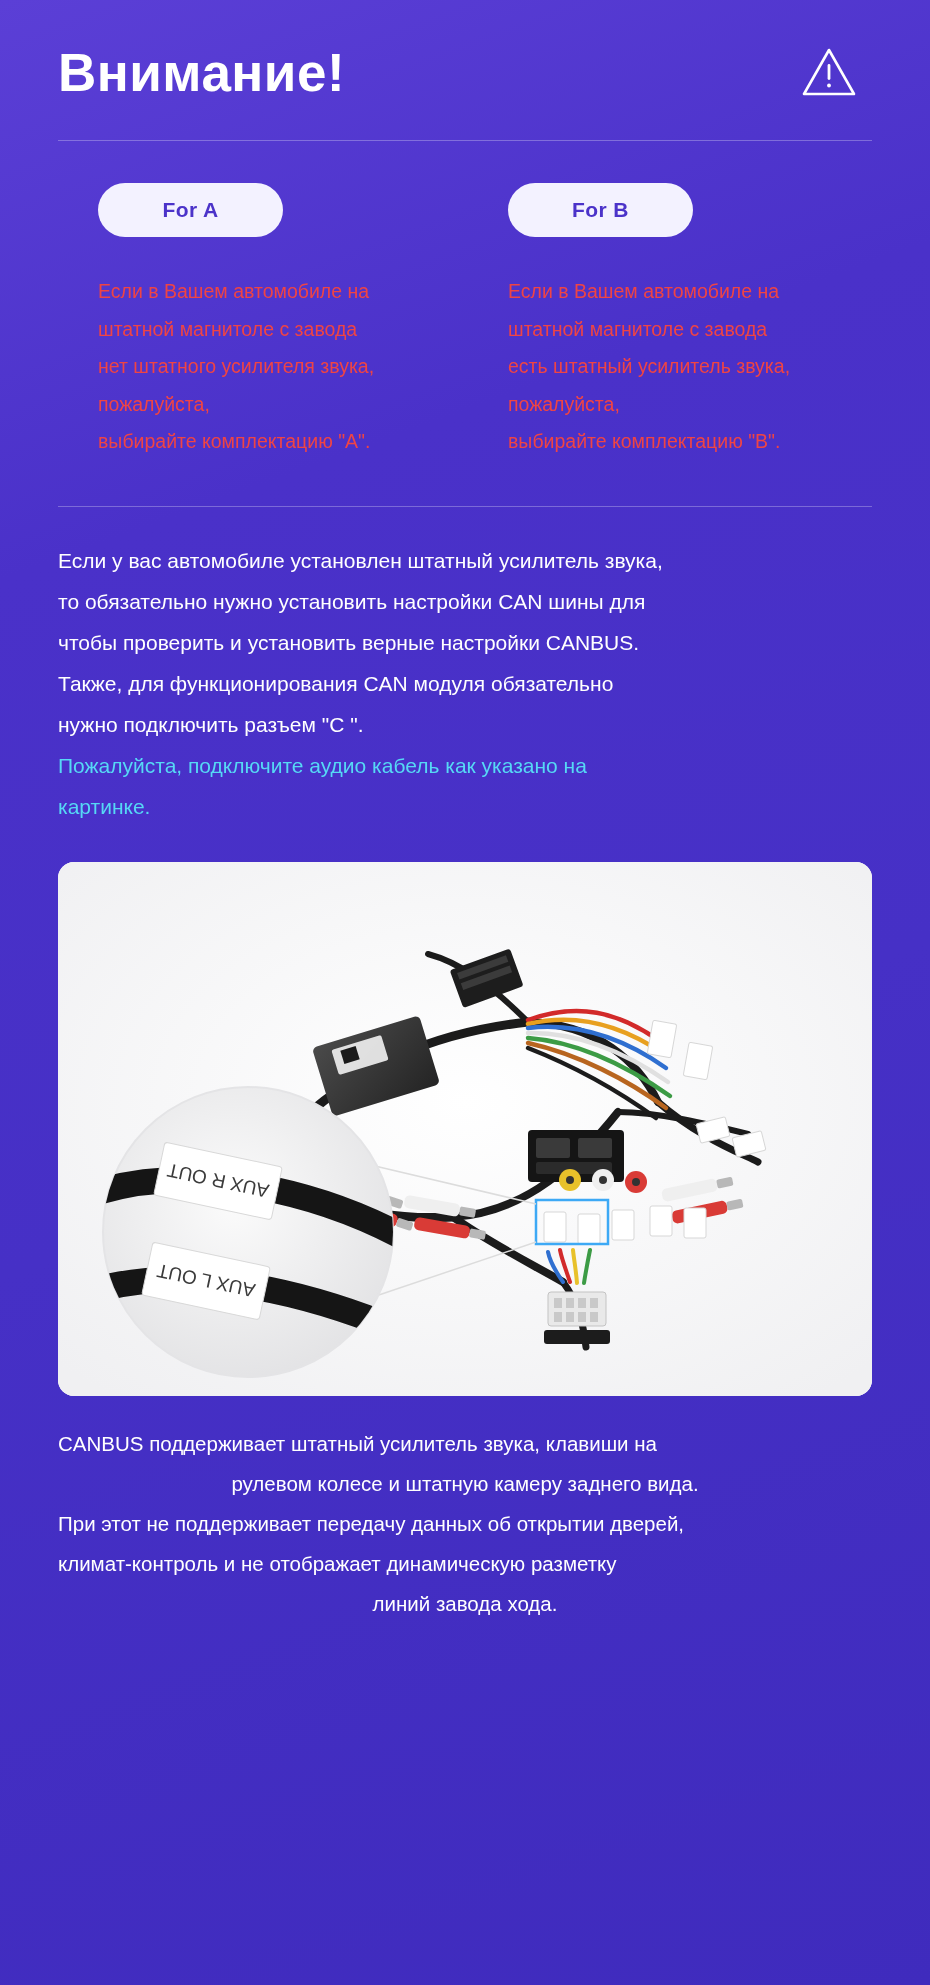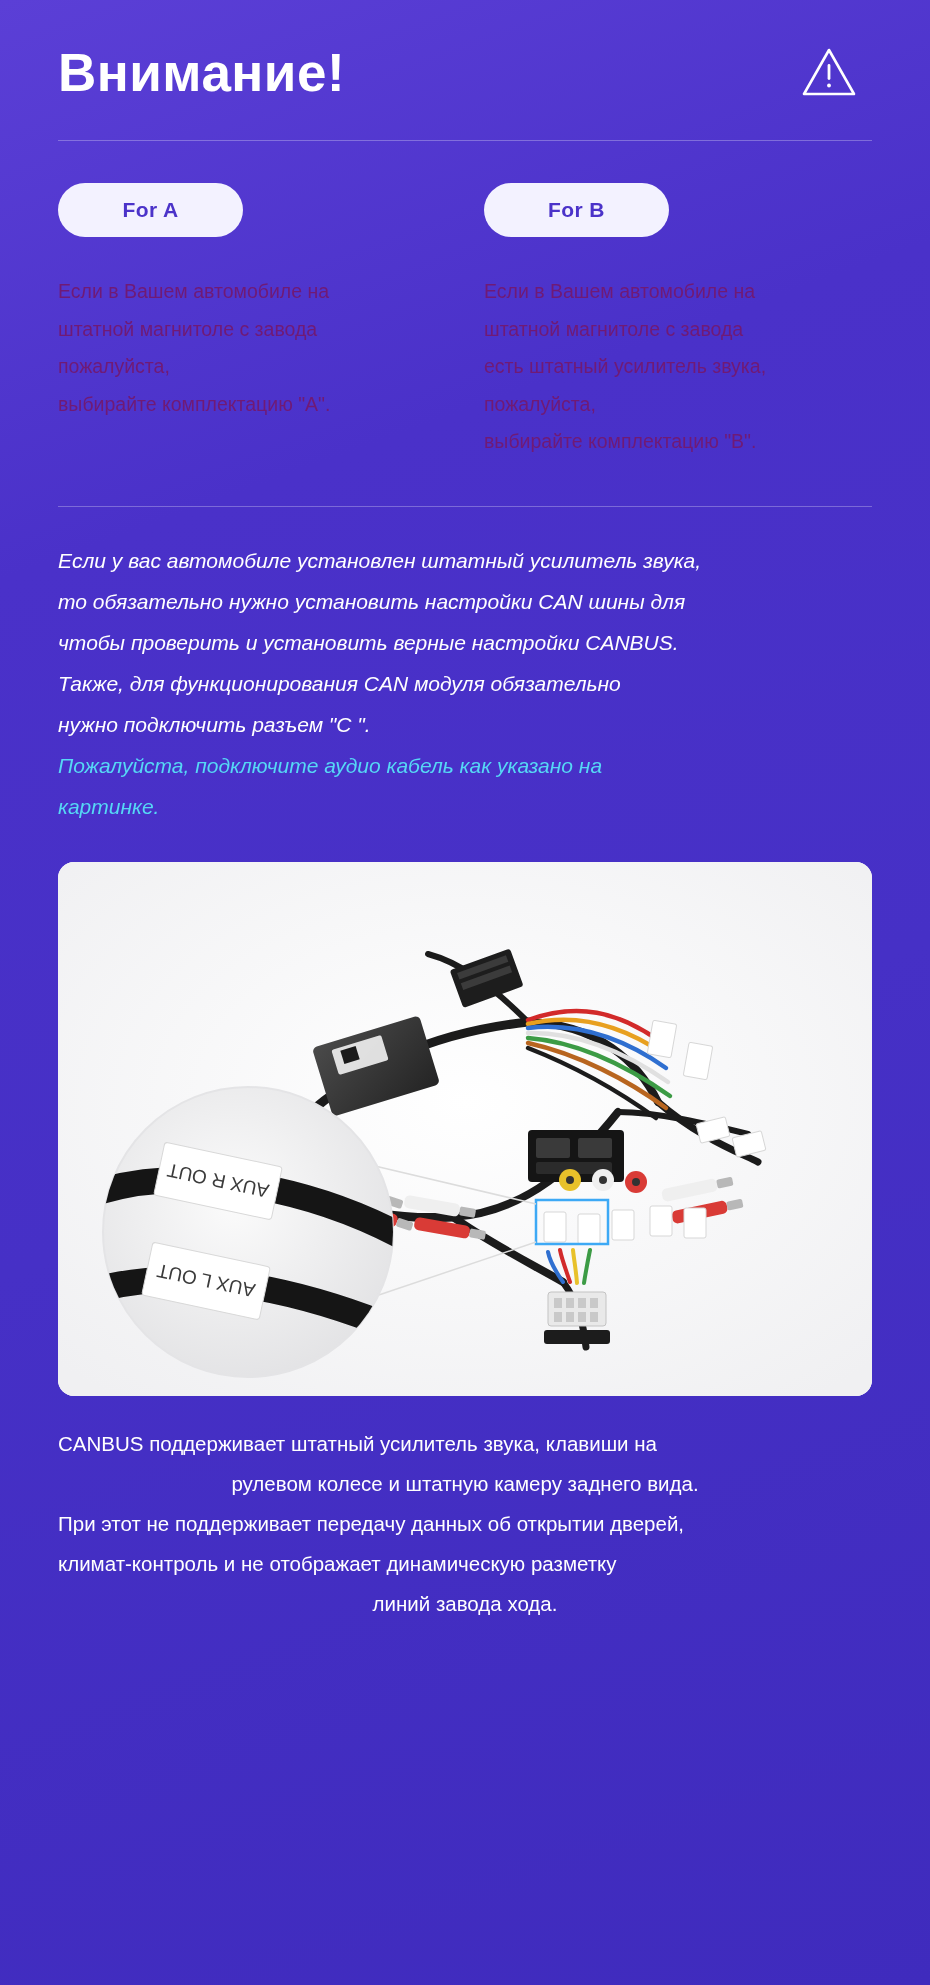--- a/index.html
+++ b/index.html
@@ -43,20 +43,21 @@
   .divider {
     height: 1px;
     background: rgba(255,255,255,0.28);
     margin-top: 38px;
   }
   
   .cols {
     display: flex;
     margin-top: 42px;
     gap: 46px;
+    margin-left: 40px;
   }
   .col {
     width: 380px;
   }
   .pill {
     display: block;
     width: 185px;
     height: 54px;
     line-height: 54px;
     text-align: center;
@@ -64,21 +65,21 @@
     border-radius: 28px;
     color: #4b33c9;
     font-size: 21px;
     font-weight: bold;
     letter-spacing: 0.4px;
   }
   .col-text {
     margin-top: 36px;
     font-size: 19.5px;
     line-height: 1.92;
-    color: #701a75;
+    color: #ef4444;
     text-align: justify;
     text-justify: inter-word;
   }
   .col-text .line {
     display: block;
   }
   .col-text .just {
     display: block;
     text-align: justify;
   }
@@ -91,21 +92,20 @@
   .para {
     margin-top: 34px;
     font-size: 21px;
     line-height: 1.95;
     color: #ffffff;
     text-align: justify;
   }
   .para .ln {
     display: block;
     text-align: justify;
-    font-style: italic;
   }
   .para .ln.last { text-align: left; }
   .para-accent {
     color: #56d8f5;
   }
   
   .photo-card {
     margin-top: 34px;
     width: 814px;
     height: 534px;
@@ -142,20 +142,21 @@
   </div>
   <div class="divider"></div>
 
   <div class="cols">
 
     <div class="col">
       <div class="pill">For A</div>
       <div class="col-text">
         <span class="just">Если в Вашем автомобиле на</span>
         <span class="just">штатной магнитоле с завода</span>
+        <span class="just">нет штатного усилителя звука,</span>
         <span class="line">пожалуйста,</span>
         <span class="line">выбирайте комплектацию "A".</span>
       </div>
     </div>
 
     <div class="col">
       <div class="pill">For B</div>
       <div class="col-text">
         <span class="just">Если в Вашем автомобиле на</span>
         <span class="just">штатной магнитоле с завода</span>

